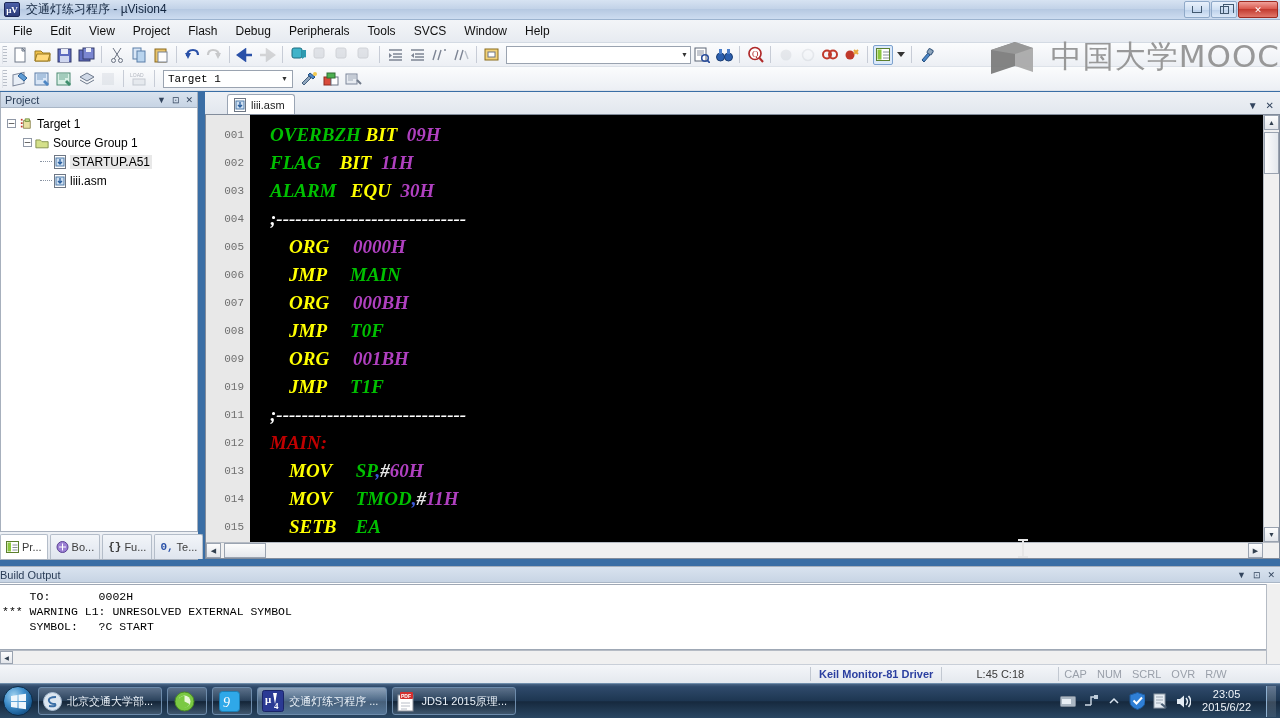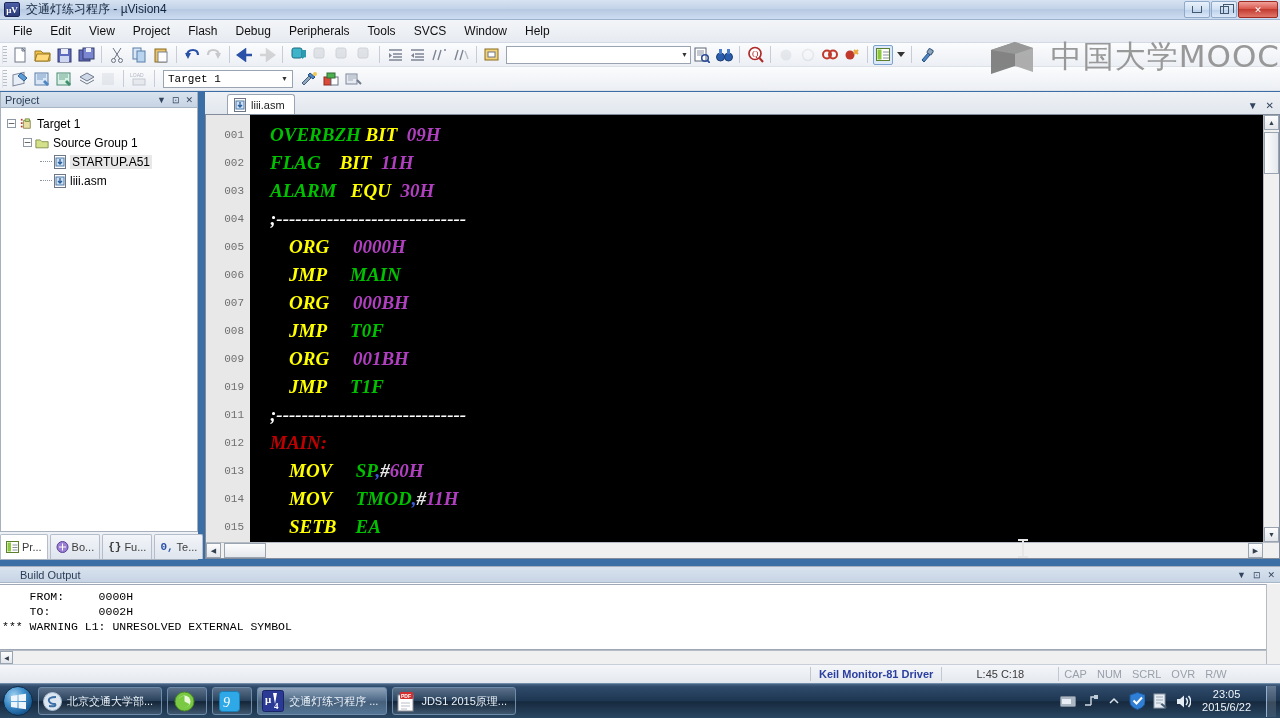--- a/index.html
+++ b/index.html
@@ -206,21 +206,21 @@
   .mouse-cursor:after { bottom: 0; }
   .mouse-cursor span { position: absolute; left: 4px; top: 0; width: 2px; height: 19px; background: #e6e6e6; }
 
   
   .build-panel {
     position: absolute; left: 0; top: 566px; width: 1280px; height: 98px;
     background: #fff; border-top: 1px solid #a7b0bd;
   }
   .build-cap {
     height: 16px; background: linear-gradient(to bottom, #d9e3ef, #c7d4e4);
-    display: flex; align-items: center; padding-left: 20px;
+    display: flex; align-items: center; padding-left: 0;
     font-size: 11px; color: #2a3d57; border-bottom: 1px solid #a9b6c6;
   }
   .build-cap .cap-btns { margin-left: auto; display: flex; gap: 7px; padding-right: 5px; font-size: 9px; color: #33455e;}
   .build-body {
     position: absolute; left: 0; top: 17px; right: 14px; bottom: 14px;
     background: #fff; border: 1px solid #9fa8b5; border-left: none; border-right: none;
     font-family: "Liberation Mono", "DejaVu Sans Mono", monospace;
     font-size: 11.5px; color: #000; padding: 4px 0 0 2px; overflow: hidden;
   }
   .build-body div { height: 15px; line-height: 15px; white-space: pre; }
@@ -718,23 +718,23 @@
   <div class="build-panel">
     <div class="build-cap">
       <span>Build Output</span>
       <span class="cap-btns">
         <span>▼</span>
         <span>⊡</span>
         <span>✕</span>
       </span>
     </div>
     <div class="build-body" id="buildbody">
-        <div>    FROM:     0000H</div>
         <div>    TO:       0002H</div>
         <div>*** WARNING L1: UNRESOLVED EXTERNAL SYMBOL</div>
+        <div>    SYMBOL:   ?C START</div>
       </div>
     <div class="build-vscroll"></div>
     <div class="build-hscroll">
       <div class="sb-btn" style="width:13px;height:13px;font-size:6px">◀</div>
     </div>
   </div>
 
   <div class="statusbar">
     <div class="st-cell" style="width:810px"></div>
     <div class="st-sep"></div>

